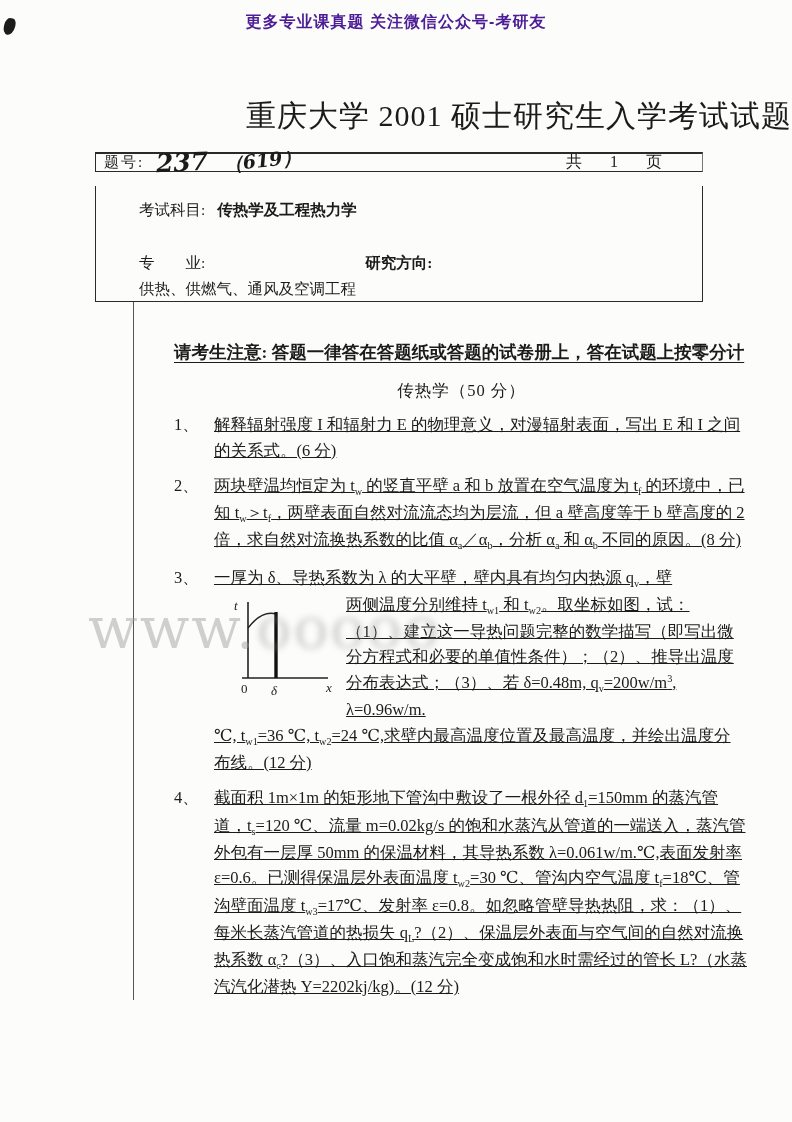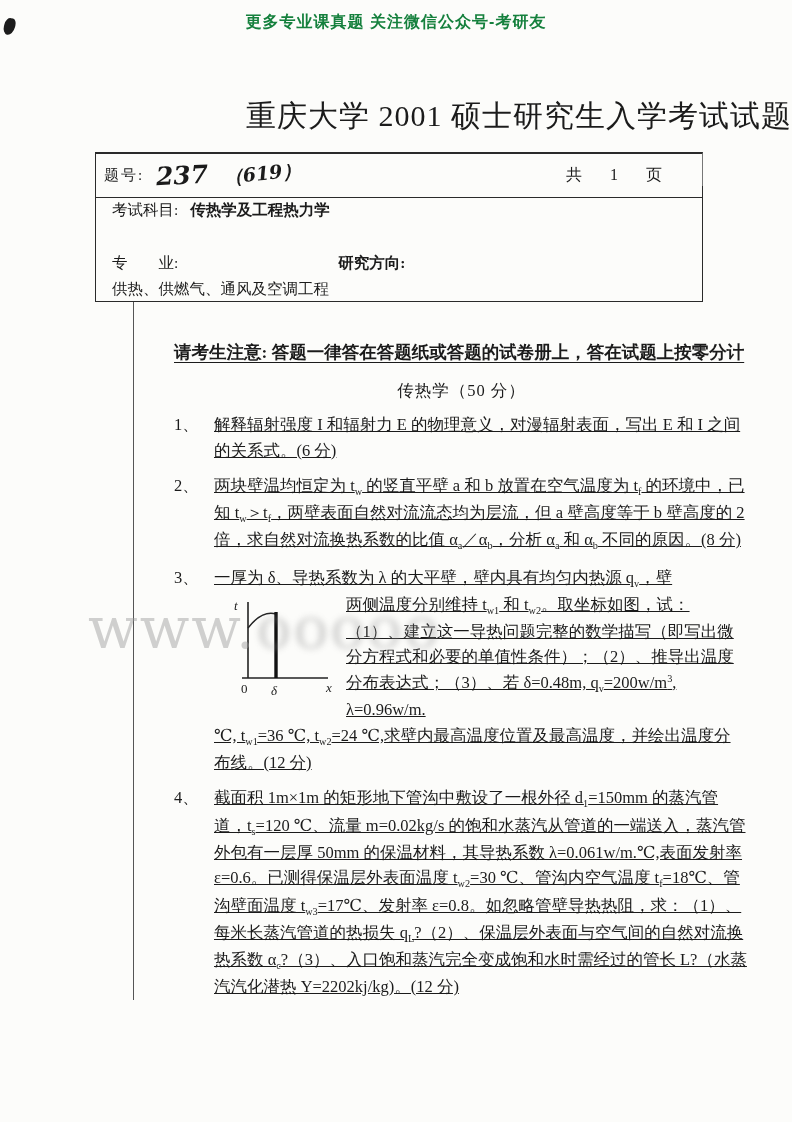--- a/index.html
+++ b/index.html
@@ -14,42 +14,42 @@
     overflow: hidden;
   }
   .scan-artifact {
     position: absolute; left: 4px; top: 18px; width: 11px; height: 17px;
     background: #1c1c1c; border-radius: 50% 40% 60% 50%; transform: rotate(14deg);
   }
   .promo {
     position: absolute; top: 12px; left: 0; width: 100%;
     text-align: center;
     font-family: "Liberation Sans", "DejaVu Sans", sans-serif;
-    font-weight: 700; font-size: 16px; color: #15803d; letter-spacing: 1px;
+    font-weight: 700; font-size: 16px; color: #4c1d95; letter-spacing: 1px;
   }
   .title {
     position: absolute; top: 96px; left: 0; width: 100%;
     text-align: right; font-size: 30px; font-weight: 400; letter-spacing: 1px; padding-left: 11px;
   }
   .meta-row {
-    position: absolute; top: 152px; left: 95px; width: 608px; height: 46px;
+    position: absolute; top: 152px; left: 95px; width: 608px; height: 20px;
     border-top: 2px solid #2a2a2a; border-bottom: 1.5px solid #2a2a2a;
     border-left: 1.5px solid #2a2a2a; border-right: 1px solid #777;
     display: flex; align-items: center; padding: 0 10px 0 8px;
   }
   .meta-label { font-size: 15px; letter-spacing: 2px; }
   .handwritten {
     font-family: "DejaVu Serif", serif; font-style: italic; font-weight: 700;
     font-size: 25px; margin-left: 12px; transform: rotate(-3deg);
   }
   .handwritten.extra { font-size: 19px; margin-left: 16px; transform: rotate(-6deg) translateY(-2px); }
   .pages { margin-left: auto; display: flex; gap: 28px; font-size: 16px; padding-right: 30px; align-items: baseline; }
   .info-box {
     position: absolute; top: 186px; left: 95px; width: 608px; height: 116px;
-    border: 1.5px solid #2a2a2a; border-top: none; padding: 14px 18px 0 16px;
+    border: 1.5px solid #2a2a2a; border-top: none; padding: 14px 18px 0 43px;
     font-size: 15.5px;
   }
   .info-subject .value { font-weight: 700; margin-left: 8px; }
   .info-major-row { margin-top: 32px; display: flex; }
   .direction-label { margin-left: 160px; font-weight: bold; }
   .info-major-value { margin-top: 5px; font-weight: 400; }
   .content {
     position: absolute; top: 302px; left: 101px; width: 616px; min-height: 690px;
     border-left: 1.5px solid #555; padding-left: 40px; margin-left: 32px;
   }

